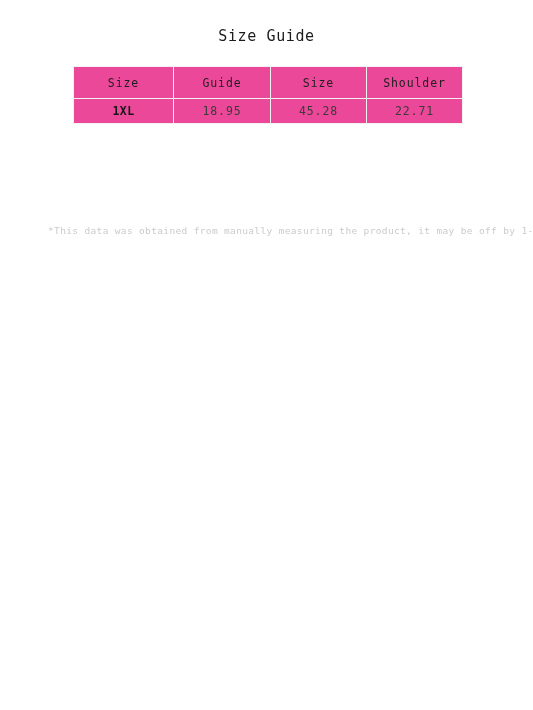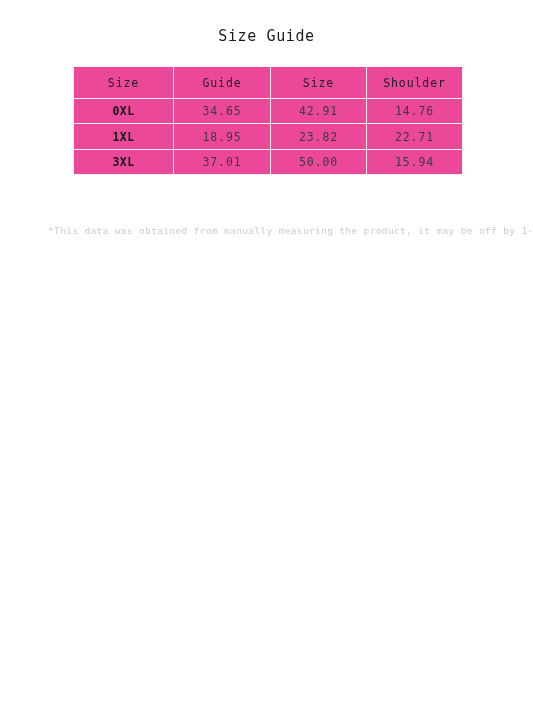--- a/index.html
+++ b/index.html
@@ -116,35 +116,23 @@
     <thead>
       <tr>
         <th>Size</th>
         <th>Guide</th>
         <th>Size</th>
         <th>Shoulder</th>
       </tr>
     </thead>
     <tbody>
       <tr>
-        <td class="col-size">0XL</td>
-        <td class="col-value">34.65</td>
-        <td class="col-value">42.91</td>
-        <td class="col-value">14.76</td>
-      </tr>
-      <tr>
         <td class="col-size">1XL</td>
         <td class="col-value">18.95</td>
-        <td class="col-value">23.82</td>
+        <td class="col-value">45.28</td>
         <td class="col-value">22.71</td>
-      </tr>
-      <tr>
-        <td class="col-size">3XL</td>
-        <td class="col-value">37.01</td>
-        <td class="col-value">50.00</td>
-        <td class="col-value">15.94</td>
       </tr>
     </tbody>
   </table>
 
   <div class="footnote">*This data was obtained from manually measuring the product, it may be off by 1-2 CM.</div>
 
 </div>
 
 </body></html>

